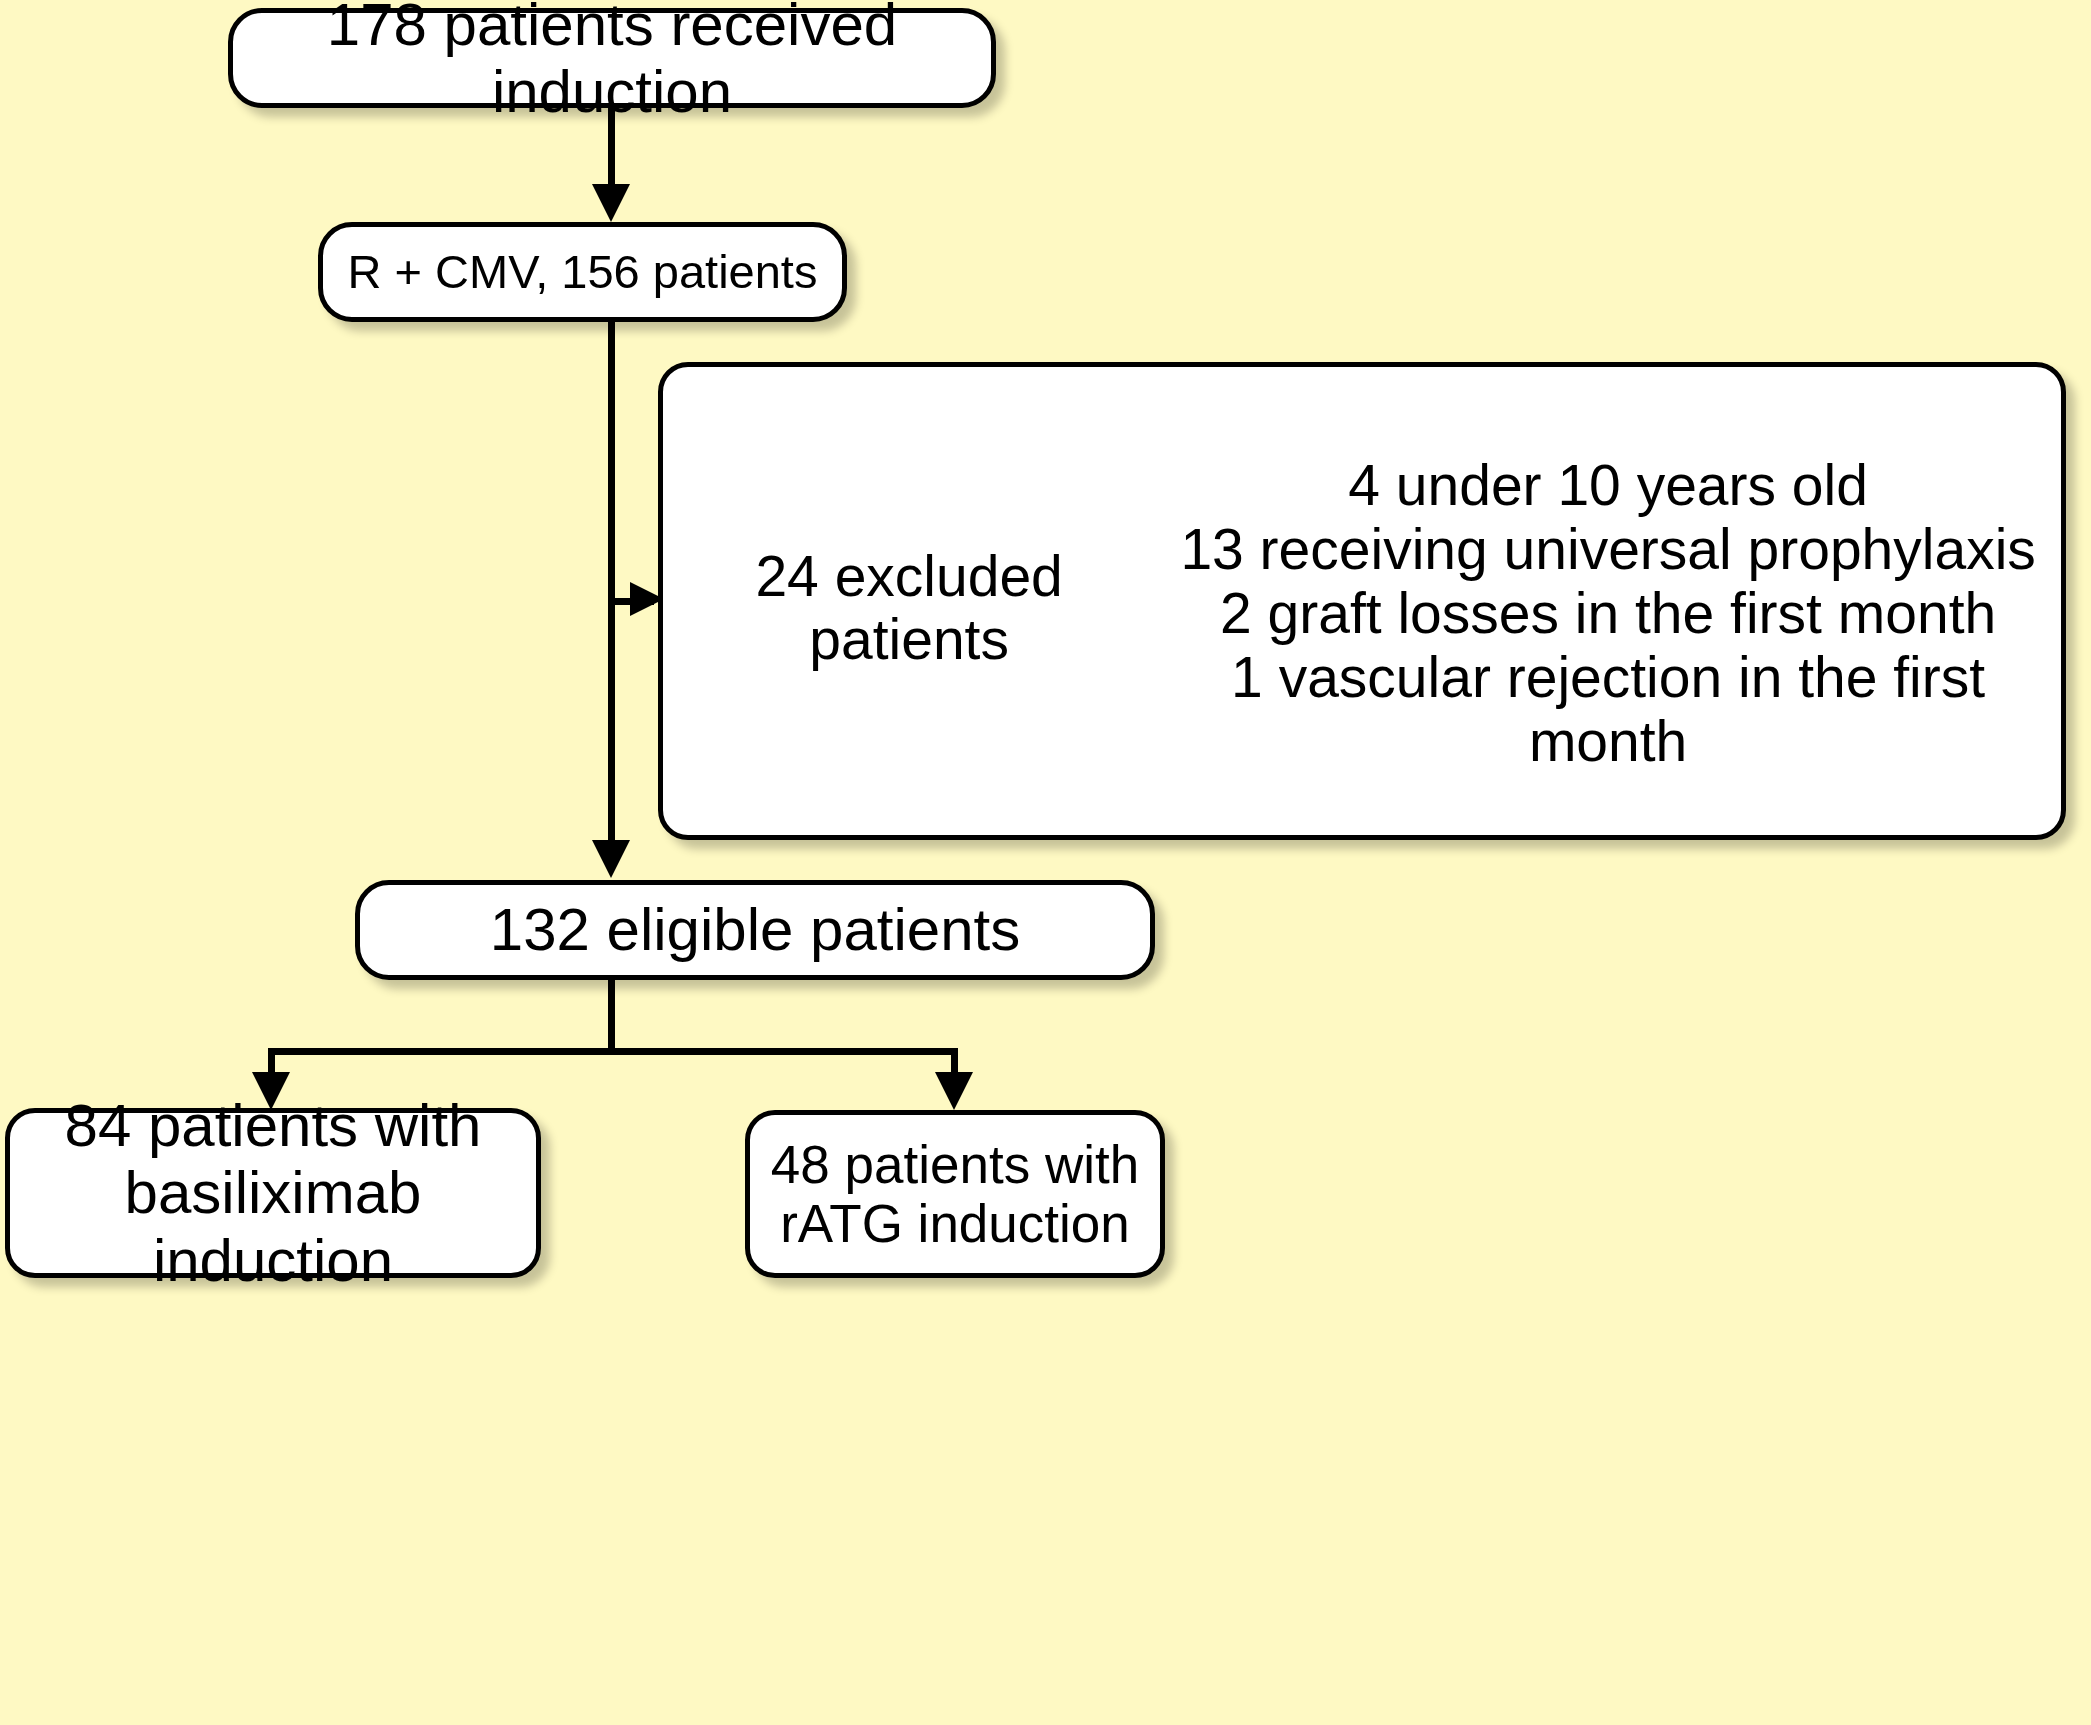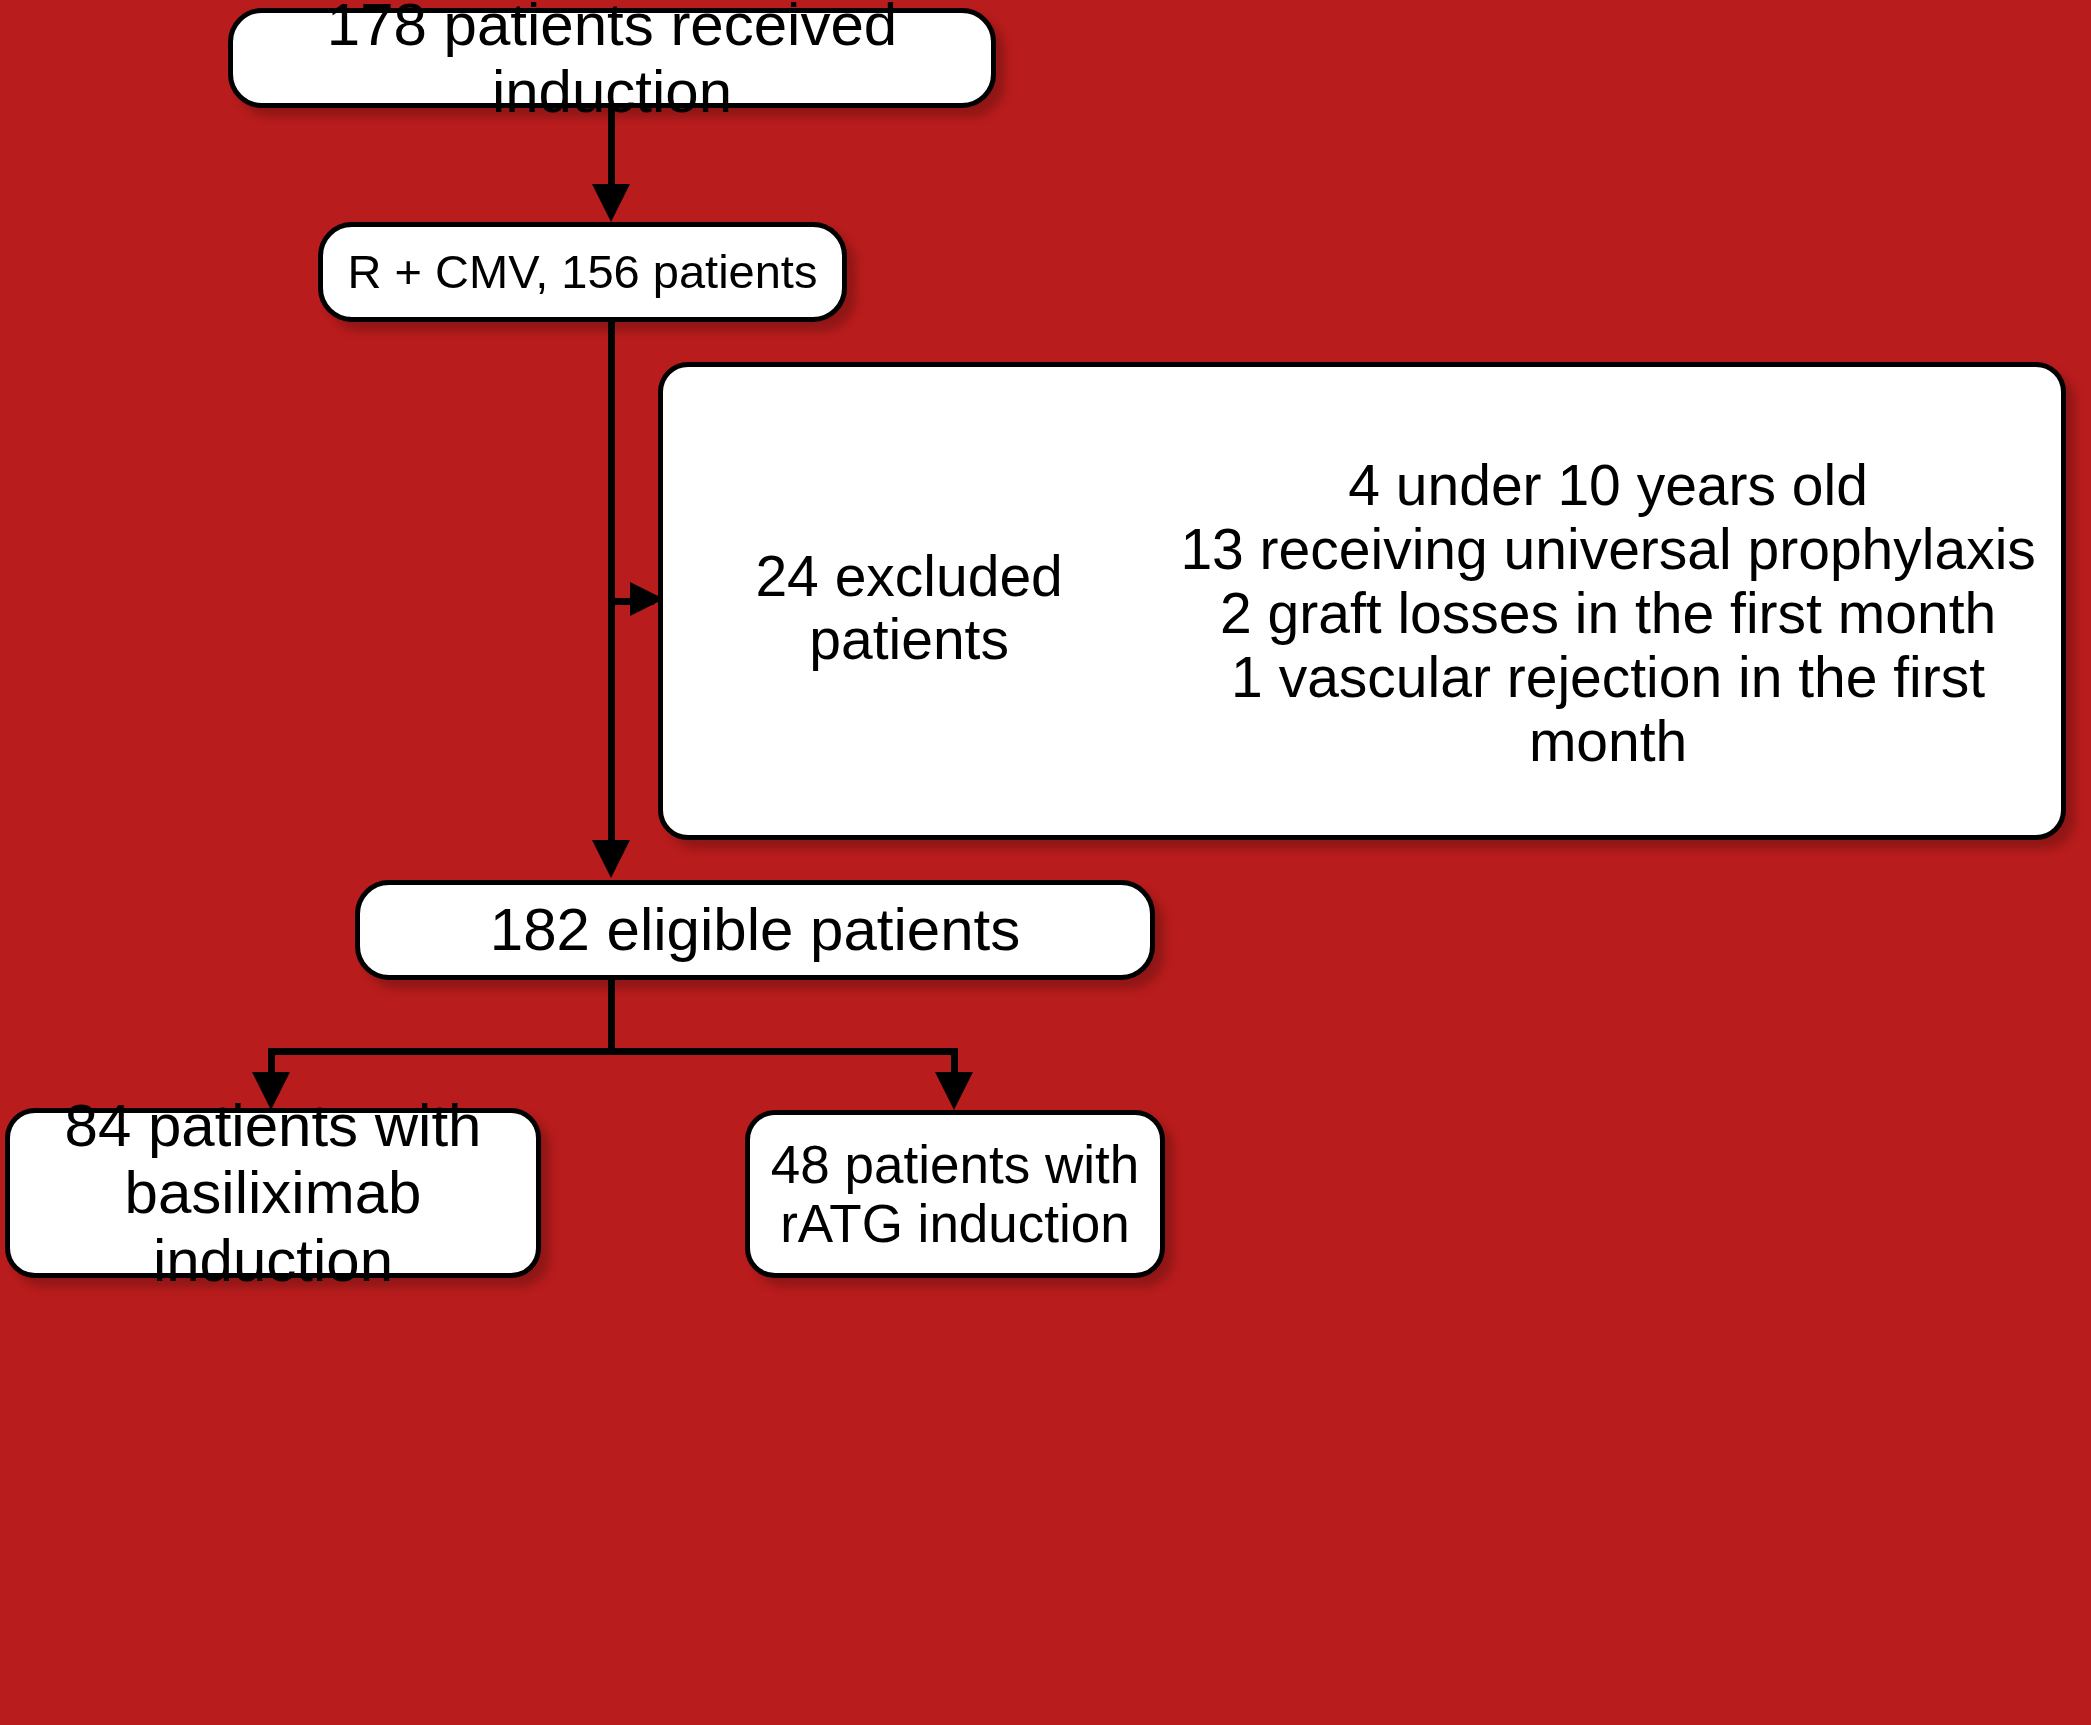--- a/index.html
+++ b/index.html
@@ -7,21 +7,21 @@
     padding: 0;
     background: #ffffff;
   }
   body {
     font-family: "Liberation Sans", sans-serif;
   }
   #canvas {
     position: relative;
     width: 2091px;
     height: 1725px;
-    background: #b91c1c;
+    background: #fef9c3;
     overflow: hidden;
   }
   .node {
     position: absolute;
     box-sizing: border-box;
     background: #ffffff;
     border: 5px solid #000000;
     border-radius: 34px;
     display: flex;
     align-items: center;
@@ -149,21 +149,21 @@
     <span class="excl-title">24 excluded patients</span>
     <span class="excl-list">
       <span class="excl-item">4 under 10 years old</span>
       <span class="excl-item">13 receiving universal prophylaxis</span>
       <span class="excl-item">2 graft losses in the first month</span>
       <span class="excl-item">1 vascular rejection in the first month</span>
     </span>
   </div>
 
   <div class="node" id="node-eligible">
-    <span class="label">182 eligible patients</span>
+    <span class="label">132 eligible patients</span>
   </div>
 
   <div class="node" id="node-basiliximab">
     <span class="label">84 patients with
 basiliximab induction</span>
   </div>
 
   <div class="node" id="node-ratg">
     <span class="label">48 patients with
 rATG induction</span>

